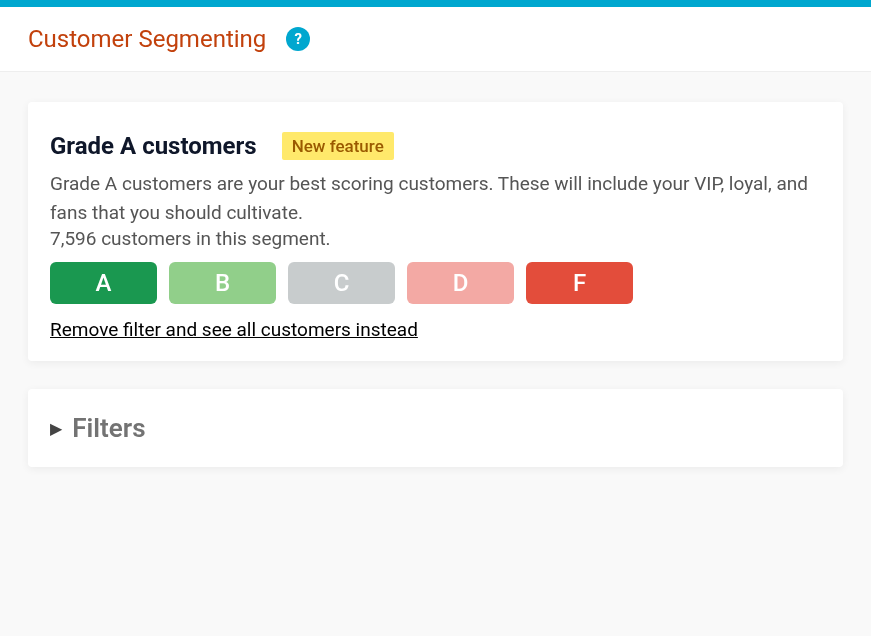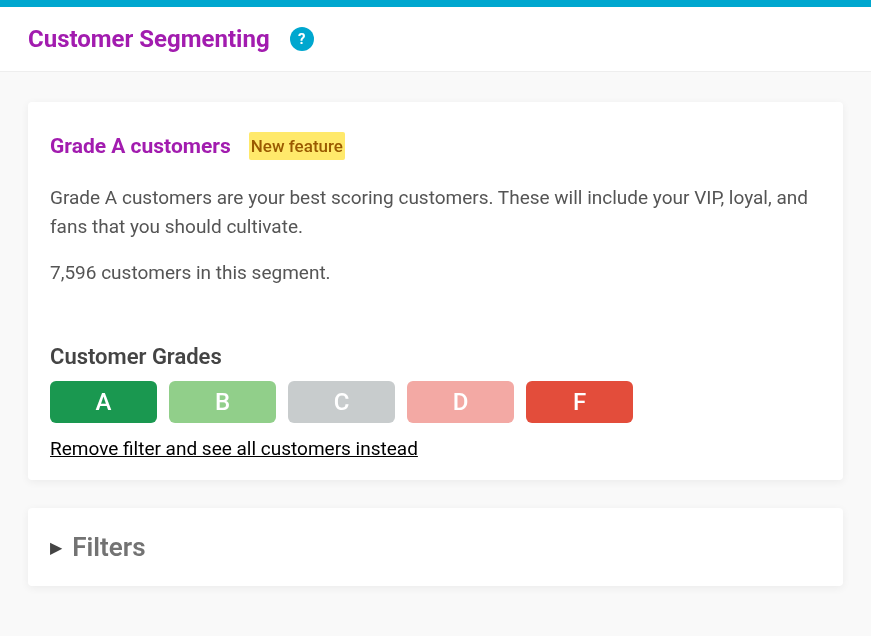--- a/index.html
+++ b/index.html
@@ -15,22 +15,22 @@
     }
     .header {
       background: #fff;
       padding: 18px 28px;
       border-bottom: 1px solid #eee;
       display: flex;
       align-items: center;
     }
     .header h1 {
       font-size: 24px;
-      font-weight: 700;
-      color: #a21caf;
+      font-weight: 400;
+      color: #c2410c;
     }
     .help-icon {
       margin-left: 20px;
       width: 24px;
       height: 24px;
       border-radius: 50%;
       background: #00a7cf;
       color: #fff;
       display: inline-flex;
       align-items: center;
@@ -48,43 +48,42 @@
       padding: 30px 22px 20px 22px;
       box-shadow: 0 2px 8px rgba(0,0,0,0.06);
       margin-bottom: 28px;
     }
     .segment-header {
       display: flex;
       align-items: center;
       flex-wrap: wrap;
     }
     .segment-title {
-      font-size: 21px;
+      font-size: 24px;
       font-weight: 700;
-      color: #a21caf;
-      margin-right: 18px;
+      color: #0f172a;
+      margin-right: 25px;
     }
     .badge {
       background: #ffe96b;
       color: #9a5a00;
       font-size: 17px;
-      padding: 4px 2px;
+      padding: 4px 10px;
       border-radius: 2px;
       font-weight: 500;
     }
     .segment-desc {
       font-size: 19px;
       color: #555;
       line-height: 1.5;
-      margin-top: 24px;
+      margin-top: 10px;
     }
     .segment-count {
       font-size: 19px;
       color: #555;
-      margin-top: 20px;
     }
     .grades-title {
       font-size: 22px;
       font-weight: 600;
       color: #444;
       margin-top: 60px;
     }
     .grades-row {
       display: flex;
       gap: 12px;
@@ -150,21 +149,20 @@
 <div class="wrap">
 
   <div class="card">
     <div class="segment-header">
       <span class="segment-title">Grade A customers</span>
       <span class="badge">New feature</span>
     </div>
     <p class="segment-desc">Grade A customers are your best scoring customers. These will include your VIP, loyal, and fans that you should cultivate.</p>
     <p class="segment-count">7,596 customers in this segment.</p>
 
-    <h3 class="grades-title">Customer Grades</h3>
     <div class="grades-row">
       <span class="grade grade-a">A</span>
       <span class="grade grade-b">B</span>
       <span class="grade grade-c">C</span>
       <span class="grade grade-d">D</span>
       <span class="grade grade-f">F</span>
     </div>
     <a class="remove-filter">Remove filter and see all customers instead</a>
   </div>
 

